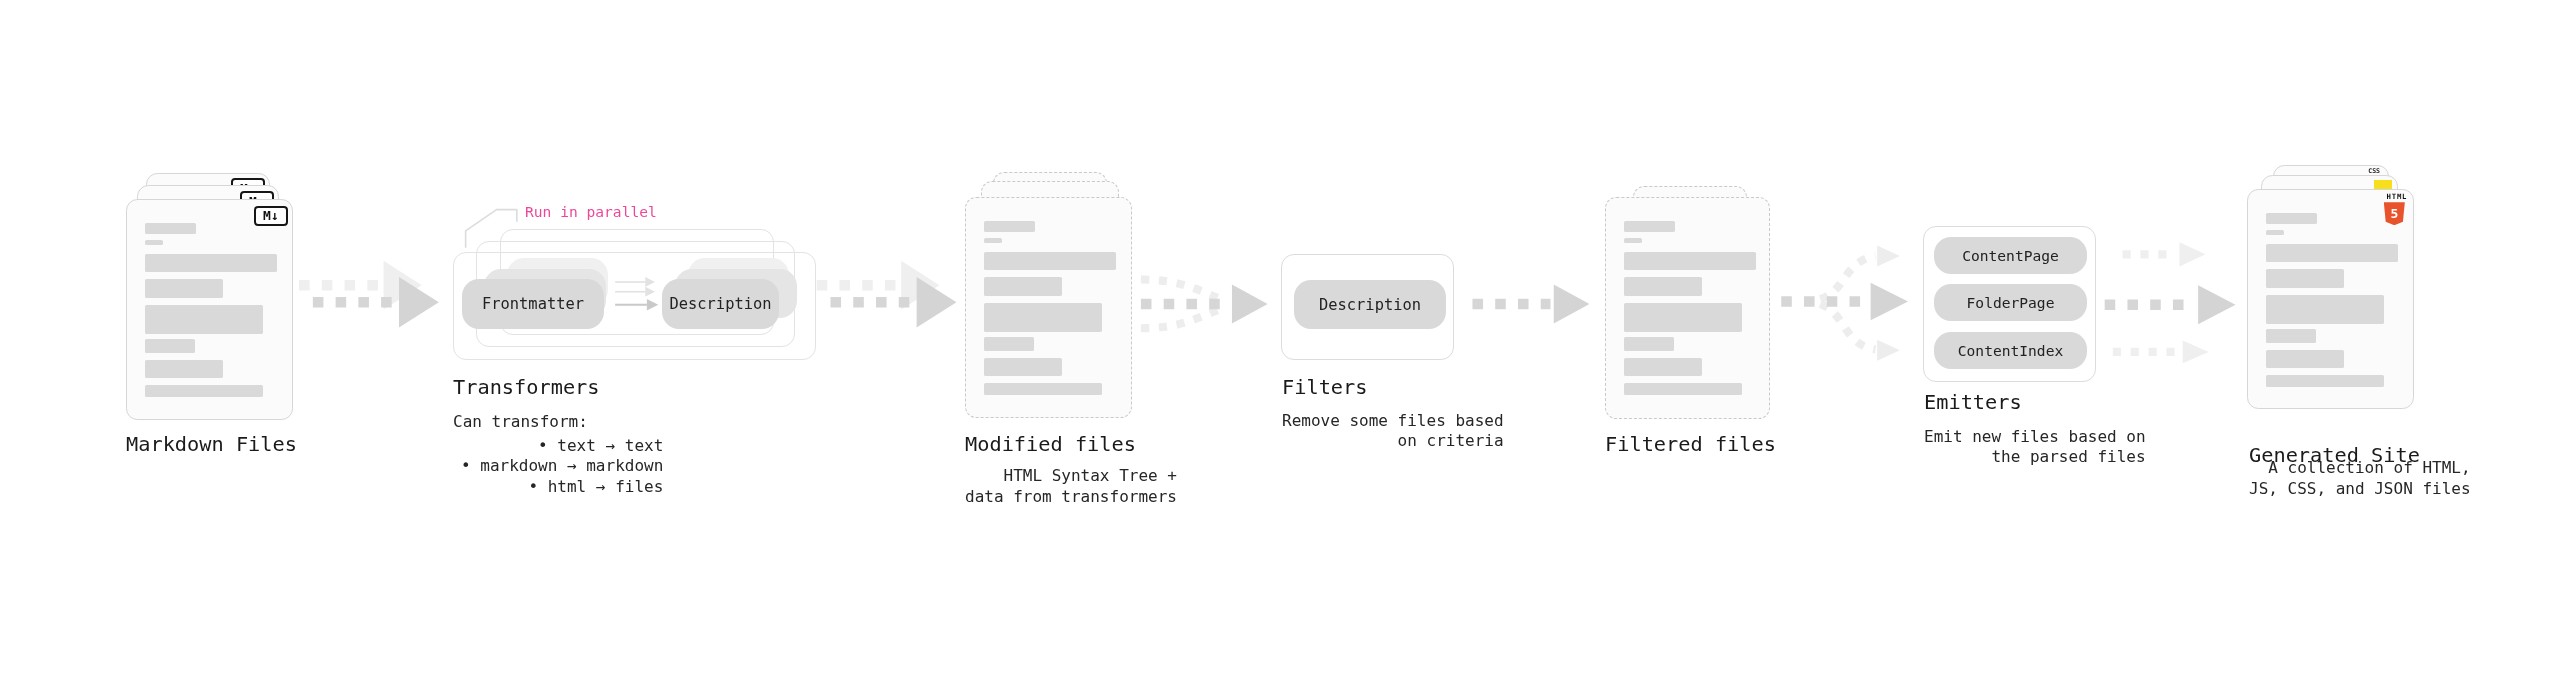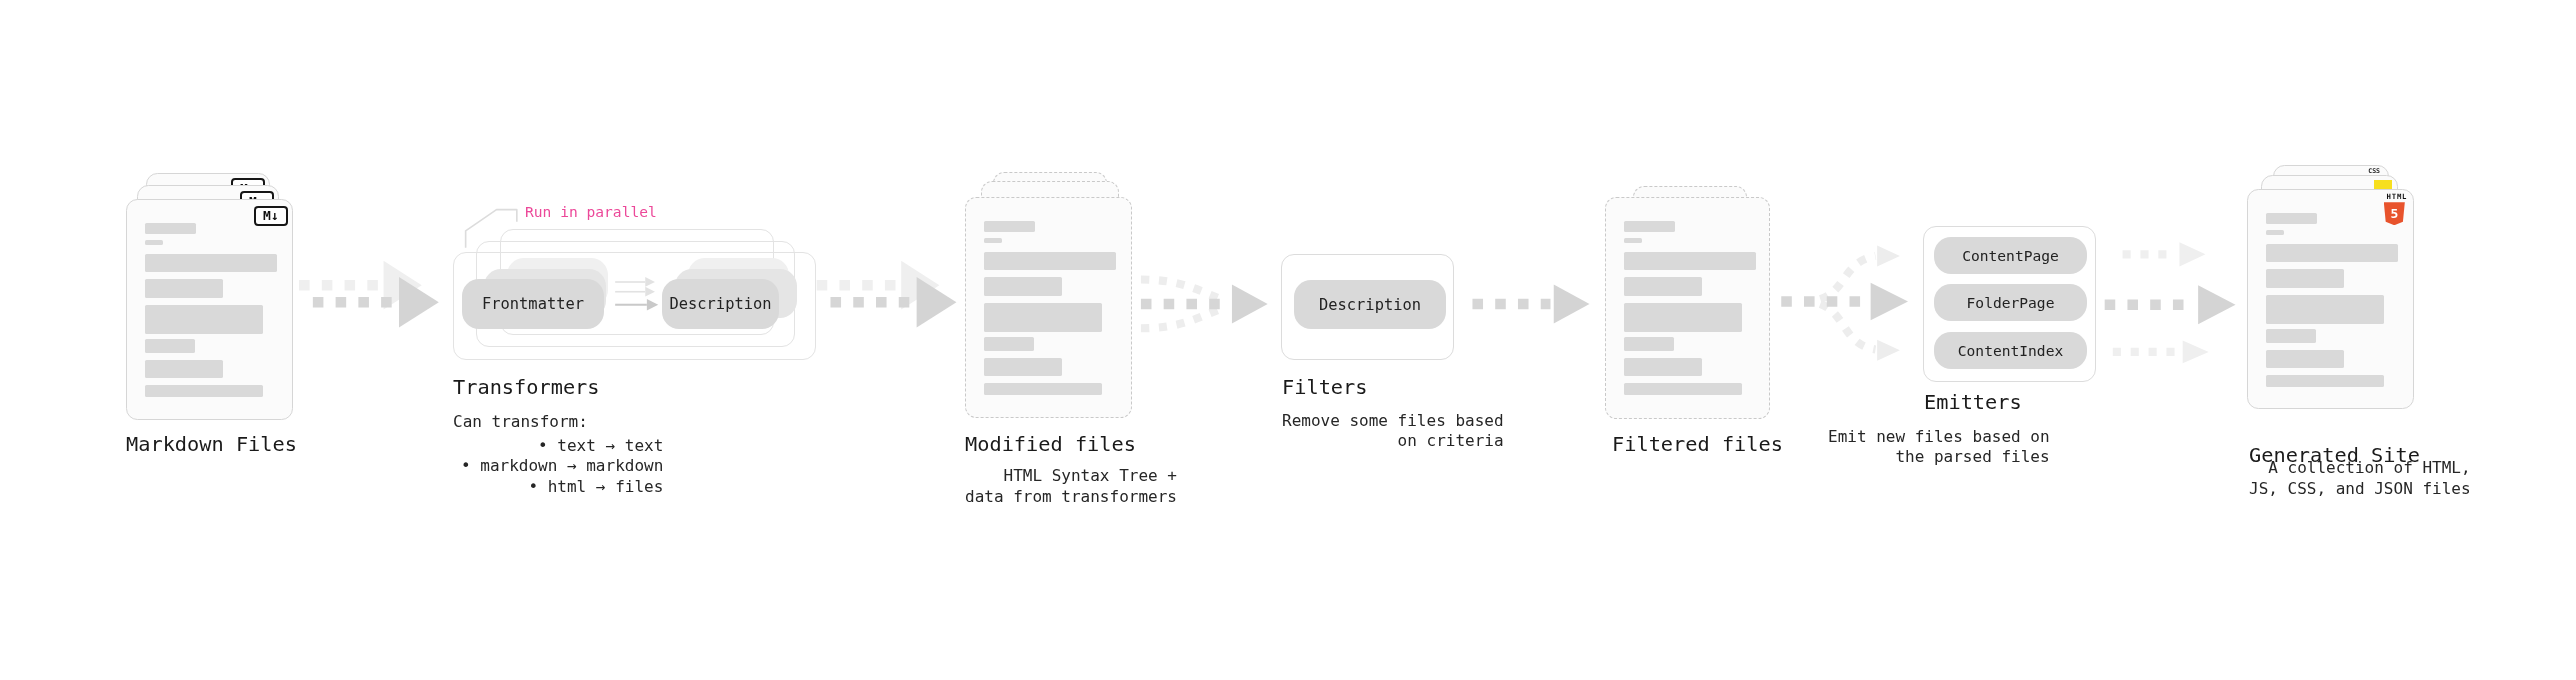--- a/index.html
+++ b/index.html
@@ -196,30 +196,30 @@
         <div></div>
           <div></div>
         <div></div>
           <div></div>
         <div></div>
           <div></div>
         <div></div>
           <div></div>
       </div>
     </div>
-    <div class="abs stage-label" style="left:1605px;top:432px;margin-left:7px;">Filtered files</div>
+    <div class="abs stage-label" style="left:1605px;top:432px;">Filtered files</div>
   </div>
 
   <div>
     <div class="abs outline-box" style="left:1923px;top:226px;width:173px;height:156px;"></div>
     <div class="abs pill small" style="left:1934px;top:237px;width:153px;height:37px;">ContentPage</div>
     <div class="abs pill small" style="left:1934px;top:284px;width:153px;height:37px;">FolderPage</div>
     <div class="abs pill small" style="left:1934px;top:332px;width:153px;height:37px;">ContentIndex</div>
     <div class="abs stage-label" style="left:1924px;top:390px;">Emitters</div>
-    <div class="abs stage-desc" style="left:1828px;top:427px;line-height:20.3px;">Emit new files based on
+    <div class="abs stage-desc" style="left:1924px;top:427px;line-height:20.3px;">Emit new files based on
 the parsed files</div>
   </div>
 
   <div>
     <div class="abs doc-back" style="left:2273px;top:165px;width:116px;height:77px;">
       <div class="abs css-badge" style="right:4.1px;top:2.4px;">
         <div class="css-txt">CSS</div>
         <div class="css-bar"></div>
       </div>
     </div>

